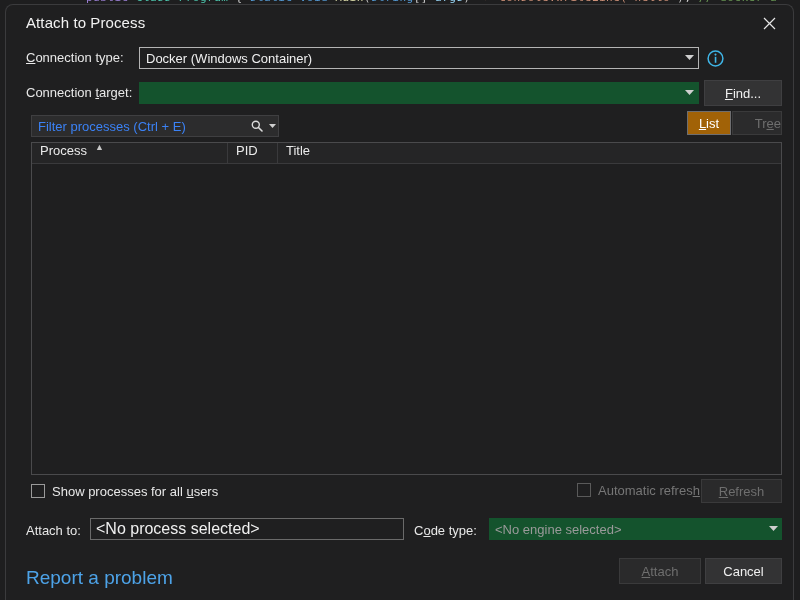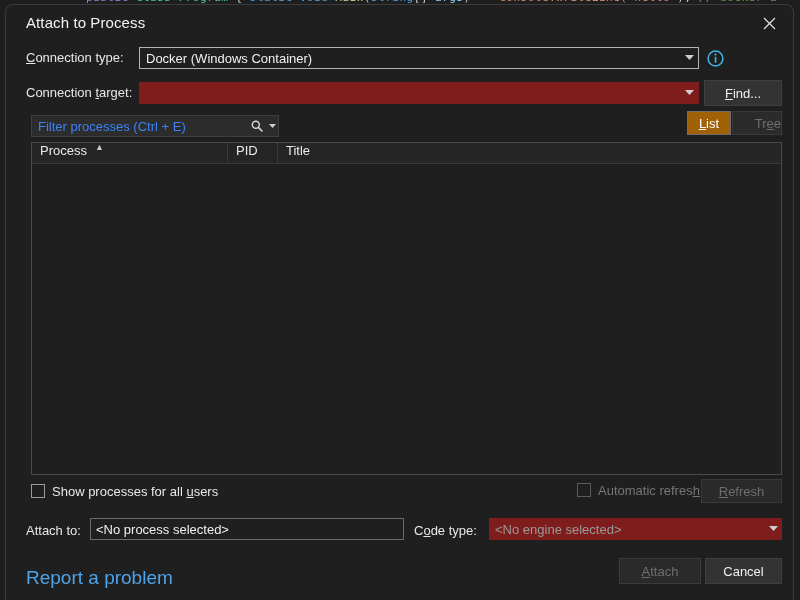--- a/index.html
+++ b/index.html
@@ -58,21 +58,21 @@
     font-size: 13px; color: #e8e8e8;
     white-space: nowrap;
   }
   .lbl .u { text-decoration: underline; }
   .lbl.dim { color: #767676; }
 
   
   .combo {
     position: absolute;
     height: 22px;
-    background: #7f1d1d;
+    background: #14532d;
     display: flex; align-items: center;
   }
   .combo.focused {
     background: #1f1f20;
     border: 1px solid #b4b4b4;
   }
   .combo.plain { border: 1px solid transparent; }
   .combo-text {
     flex: 1 1 auto;
     padding-left: 6px;
@@ -88,21 +88,21 @@
 
   
   .textbox {
     position: absolute;
     height: 22px;
     background: #1f1f20;
     border: 1px solid #6a6a6a;
     display: flex; align-items: center;
   }
   .textbox span {
-    padding-left: 5px; font-size: 13px; color: #f0f0f0;
+    padding-left: 5px; font-size: 16px; color: #f0f0f0;
     white-space: nowrap;
   }
 
   
   .filterbox {
     position: absolute;
     left: 25px; top: 110px; width: 248px; height: 22px;
     background: #2c2c2d;
     border: 1px solid #3f3f41;
     display: flex; align-items: center;

